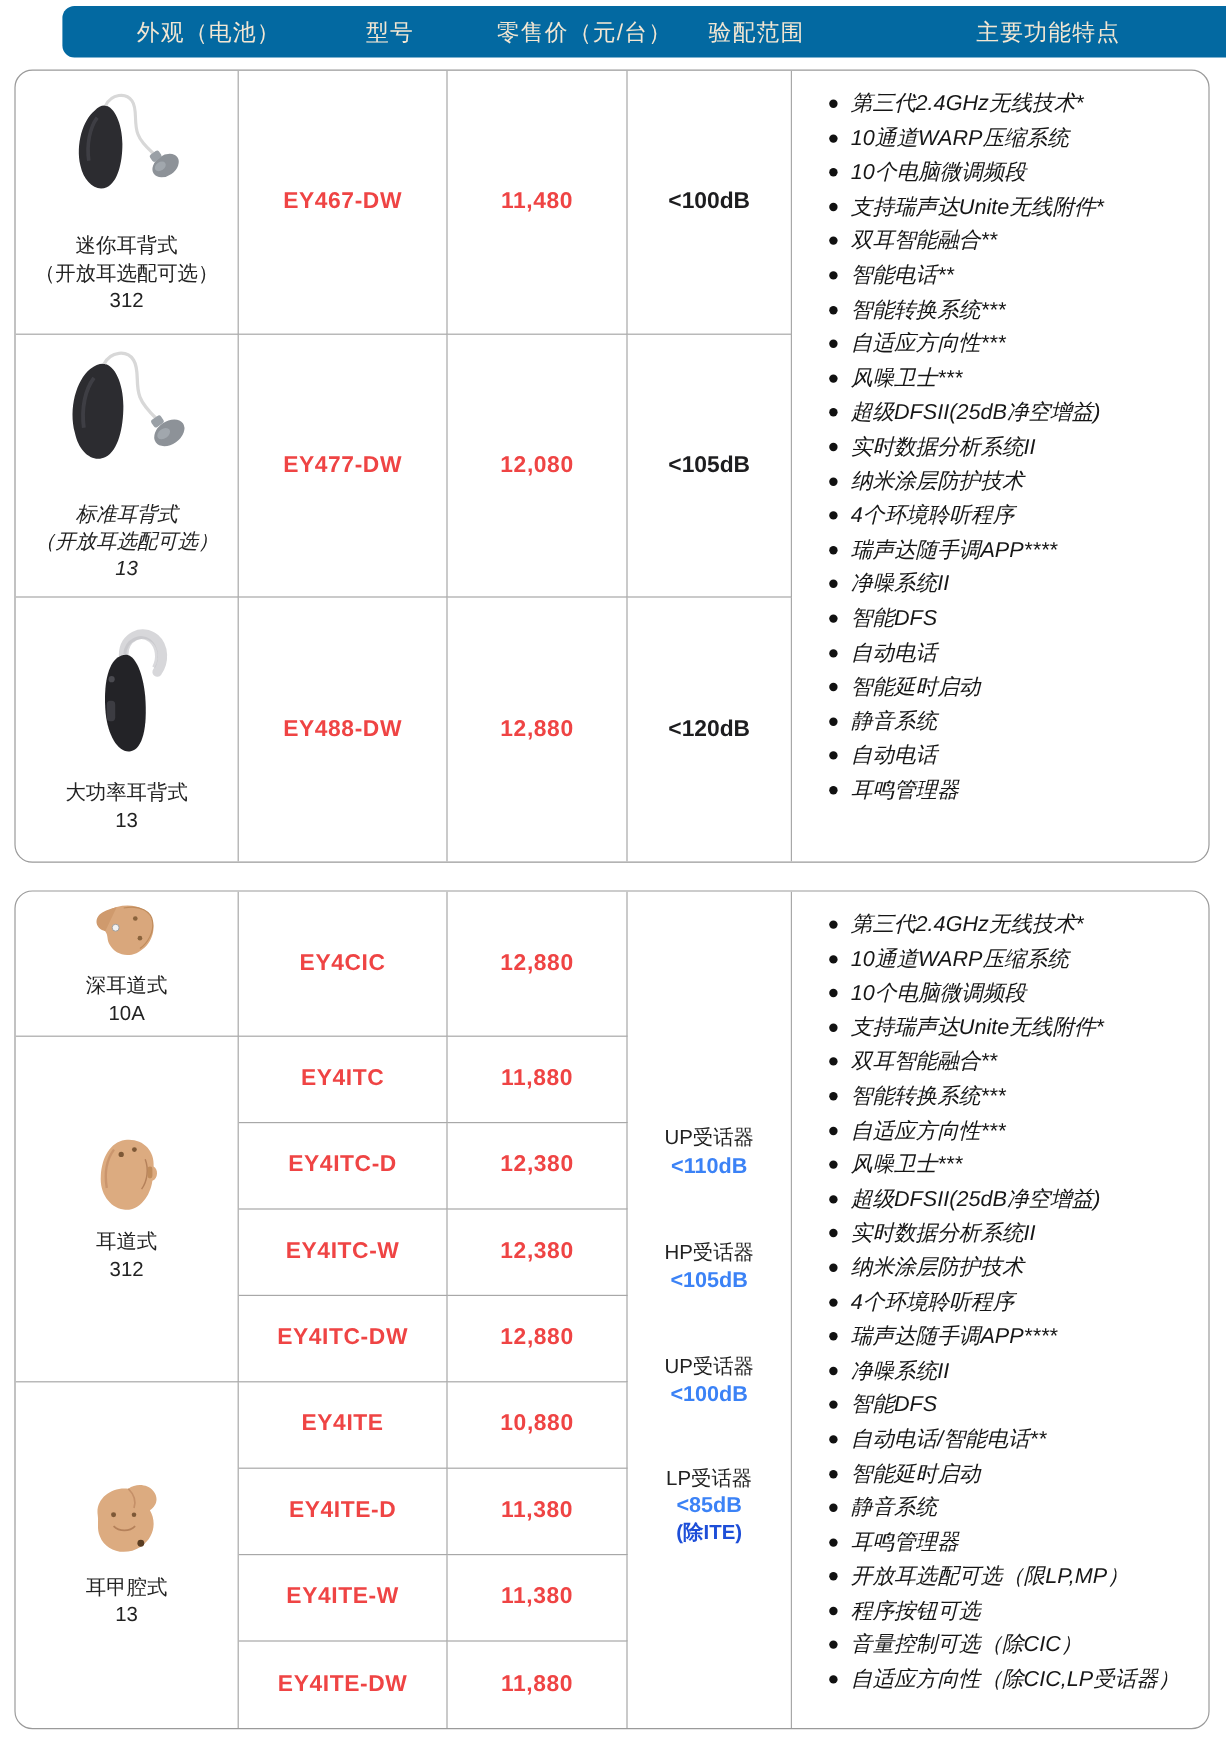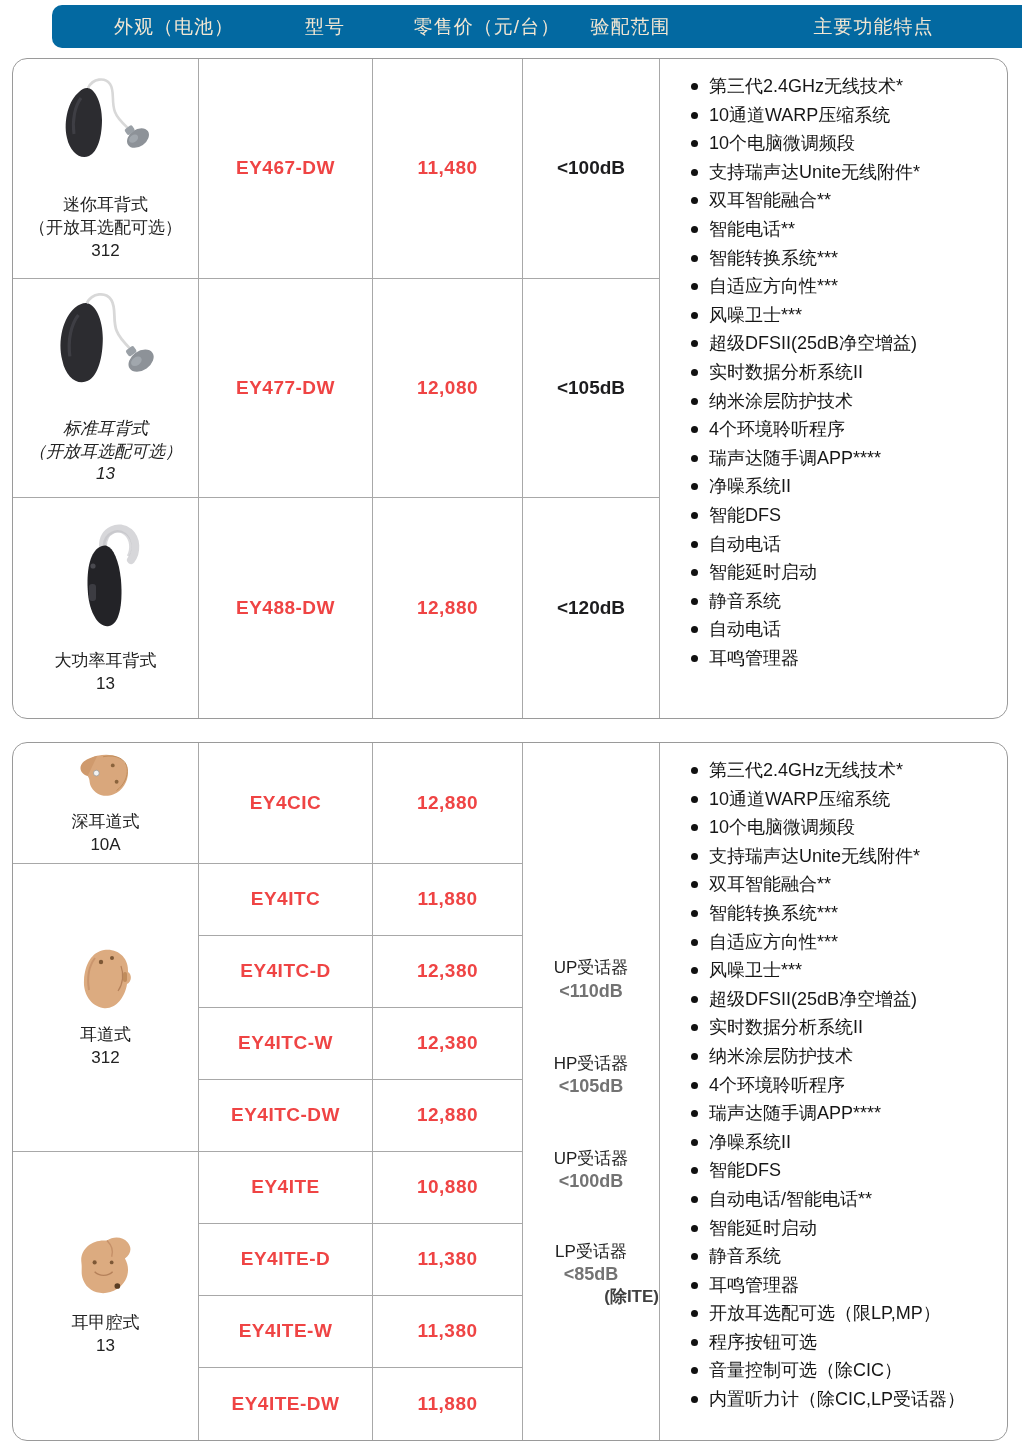--- a/index.html
+++ b/index.html
@@ -32,27 +32,27 @@
   .bb{border-bottom:1px solid #a8a8a8;}
   
   .appearance{flex-direction:column;text-align:center;padding:6px 4px;}
   .appearance svg{display:block;margin-bottom:8px;}
   .style-label{font-size:17px;line-height:1.35;color:#222;}
   
   .model-cell span,.price-cell span{font-size:19px;font-weight:bold;color:#ef4444;letter-spacing:.5px;}
   .range-cell span{font-size:19px;font-weight:bold;color:#1d1d1f;}
   
   .range-merged{position:relative;}
-  .range-group{position:absolute;left:0;width:100%;text-align:center;transform:translateY(-50%);margin-top:20px;}
+  .range-group{position:absolute;left:0;width:100%;text-align:center;transform:translateY(-50%);}
   .range-receiver{font-size:17px;color:#222;line-height:1.3;}
-  .range-limit{font-size:18px;font-weight:bold;color:#737373;line-height:1.3;}
+  .range-limit{font-size:18px;font-weight:bold;color:#3b82f6;line-height:1.3;}
   .range-note{font-size:17px;font-weight:bold;line-height:1.3;}
   .rg-1{top:31.2%;} .rg-2{top:44.9%;} .rg-3{top:58.5%;} .rg-4{top:73.4%;}
   
-  .features-cell{align-items:flex-start;justify-content:flex-start;}
+  .features-cell{align-items:flex-start;justify-content:flex-start;font-style:italic;}
   .features{list-style:none;margin:0;padding:13px 8px 0 30px;}
   .features li{
     position:relative;font-size:18px;line-height:28.6px;color:#161616;
     padding-left:19px;white-space:nowrap;
   }
   .features li::before{
     content:"";position:absolute;left:1px;top:11px;width:7px;height:7px;
     border-radius:50%;background:#111;
   }
 </style>
@@ -283,21 +283,21 @@
         <div class="range-receiver">HP受话器</div>
         <div class="range-limit">&lt;105dB</div>
       </div>
       <div class="range-group rg-3">
         <div class="range-receiver">UP受话器</div>
         <div class="range-limit">&lt;100dB</div>
       </div>
       <div class="range-group rg-4">
         <div class="range-receiver">LP受话器</div>
         <div class="range-limit">&lt;85dB</div>
-        <div class="range-note" style="color: #404040; text-align: right;">(除ITE)</div>
+        <div class="range-note" style="color: #1d4ed8;">(除ITE)</div>
       </div>
     </div>
 
     <div class="cell features-cell" style="grid-column:5;grid-row:1/10;">
       <ul class="features">
         <li>第三代2.4GHz无线技术*</li>
         <li>10通道WARP压缩系统</li>
         <li>10个电脑微调频段</li>
         <li>支持瑞声达Unite无线附件*</li>
         <li>双耳智能融合**</li>
@@ -311,18 +311,18 @@
         <li>瑞声达随手调APP****</li>
         <li>净噪系统II</li>
         <li>智能DFS</li>
         <li>自动电话/智能电话**</li>
         <li>智能延时启动</li>
         <li>静音系统</li>
         <li>耳鸣管理器</li>
         <li>开放耳选配可选（限LP,MP）</li>
         <li>程序按钮可选</li>
         <li>音量控制可选（除CIC）</li>
-        <li>内置听力计（除CIC,LP受话器）</li>
+        <li>自适应方向性（除CIC,LP受话器）</li>
       </ul>
     </div>
 
   </div>
 </div>
 
 </body></html>

